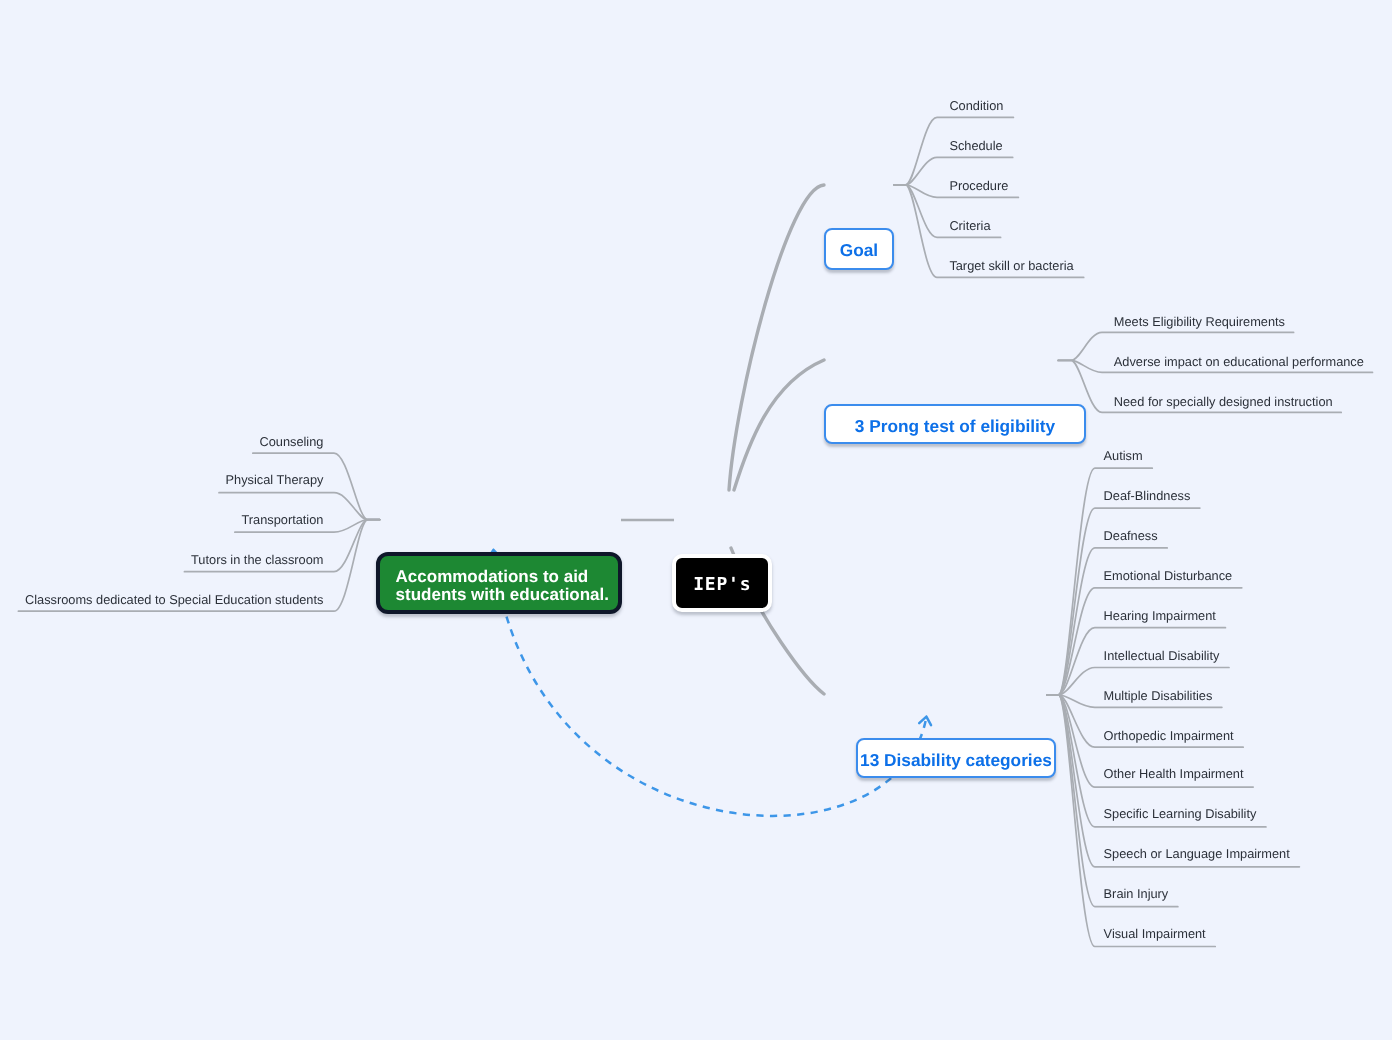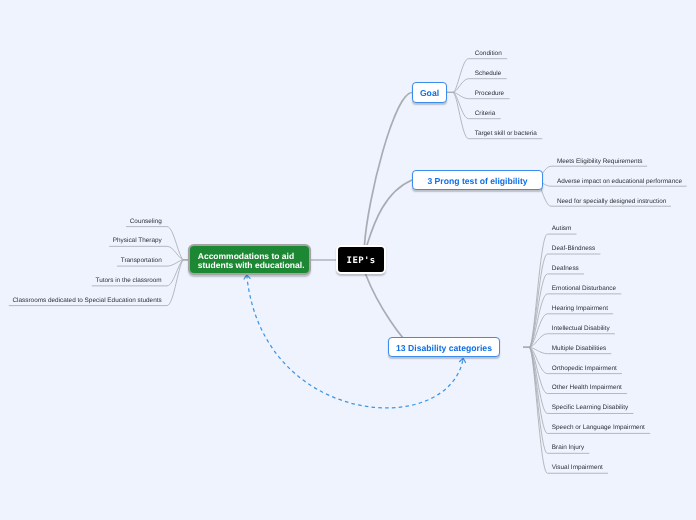--- a/index.html
+++ b/index.html
@@ -2,47 +2,47 @@
 <html><head>
 <meta charset="utf-8">
 <title>IEP's Mind Map</title>
 <style>
   html,body{margin:0;padding:0;}
   body{width:696px;height:520px;background:#eff3fd;overflow:hidden;
        font-family:"Liberation Sans",sans-serif;
        -webkit-font-smoothing:antialiased;text-rendering:geometricPrecision;}
   #canvas{position:relative;width:696px;height:520px;}
   svg.links{position:absolute;left:0;top:0;width:696px;height:520px;}
-  .node{position:absolute;box-sizing:border-box;}
+  .node{position:absolute;box-sizing:border-box;margin-top:32px;}
 
   
   .n-root{background:#000000;border:2px solid #ffffff;border-radius:5px;
      color:#ffffff;font-weight:bold;font-family:"DejaVu Sans Mono",monospace;
      font-size:9px;letter-spacing:.4px;
      display:flex;align-items:center;justify-content:center;
      padding-top:3px;box-sizing:border-box;
      box-shadow:0 1.4px 1.6px rgba(40,45,60,.26);
      left:336.4px;top:244.9px;width:49.5px;height:29.3px;}
 
   
-  .n-green{background:#1d8833;border:2px solid #a3a3a3;border-radius:6px;color:#fff;
+  .n-green{background:#1d8833;border:2px solid #0f172a;border-radius:6px;color:#fff;
      font-weight:bold;font-size:8.5px;line-height:9.2px;letter-spacing:0;white-space:nowrap;
      display:flex;align-items:center;padding-left:7.4px;padding-top:2.4px;box-sizing:border-box;
      box-shadow:0 1.4px 1.6px rgba(40,45,60,.26);
      left:188.4px;top:244.4px;width:122.3px;height:31.1px;}
 
   
   .n-blue{background:#ffffff;border:1.8px solid #3b8ced;border-radius:4px;color:#0d70e8;
      font-weight:bold;font-size:8.65px;letter-spacing:0;white-space:nowrap;
      display:flex;align-items:center;justify-content:center;
      padding-top:1.4px;box-sizing:border-box;
      box-shadow:0 1.3px 1.4px rgba(40,45,60,.26);}
   #branch-0{left:412px;top:82px;width:35px;height:21px;}
   #branch-1{left:412px;top:170px;width:131px;height:20px;}
-  #branch-2{left:388px;top:337px;width:112px;height:20px;}
+  #branch-2{left:428px;top:337px;width:100px;height:20px;}
 
   
   .leaf{position:absolute;color:#2b3039;white-space:nowrap;font-size:6.4px;letter-spacing:0;}
   .leaf.r{text-align:left;}
   .leaf.l{text-align:right;}
 </style>
 </head>
 <body>
 
 <div id="canvas">

